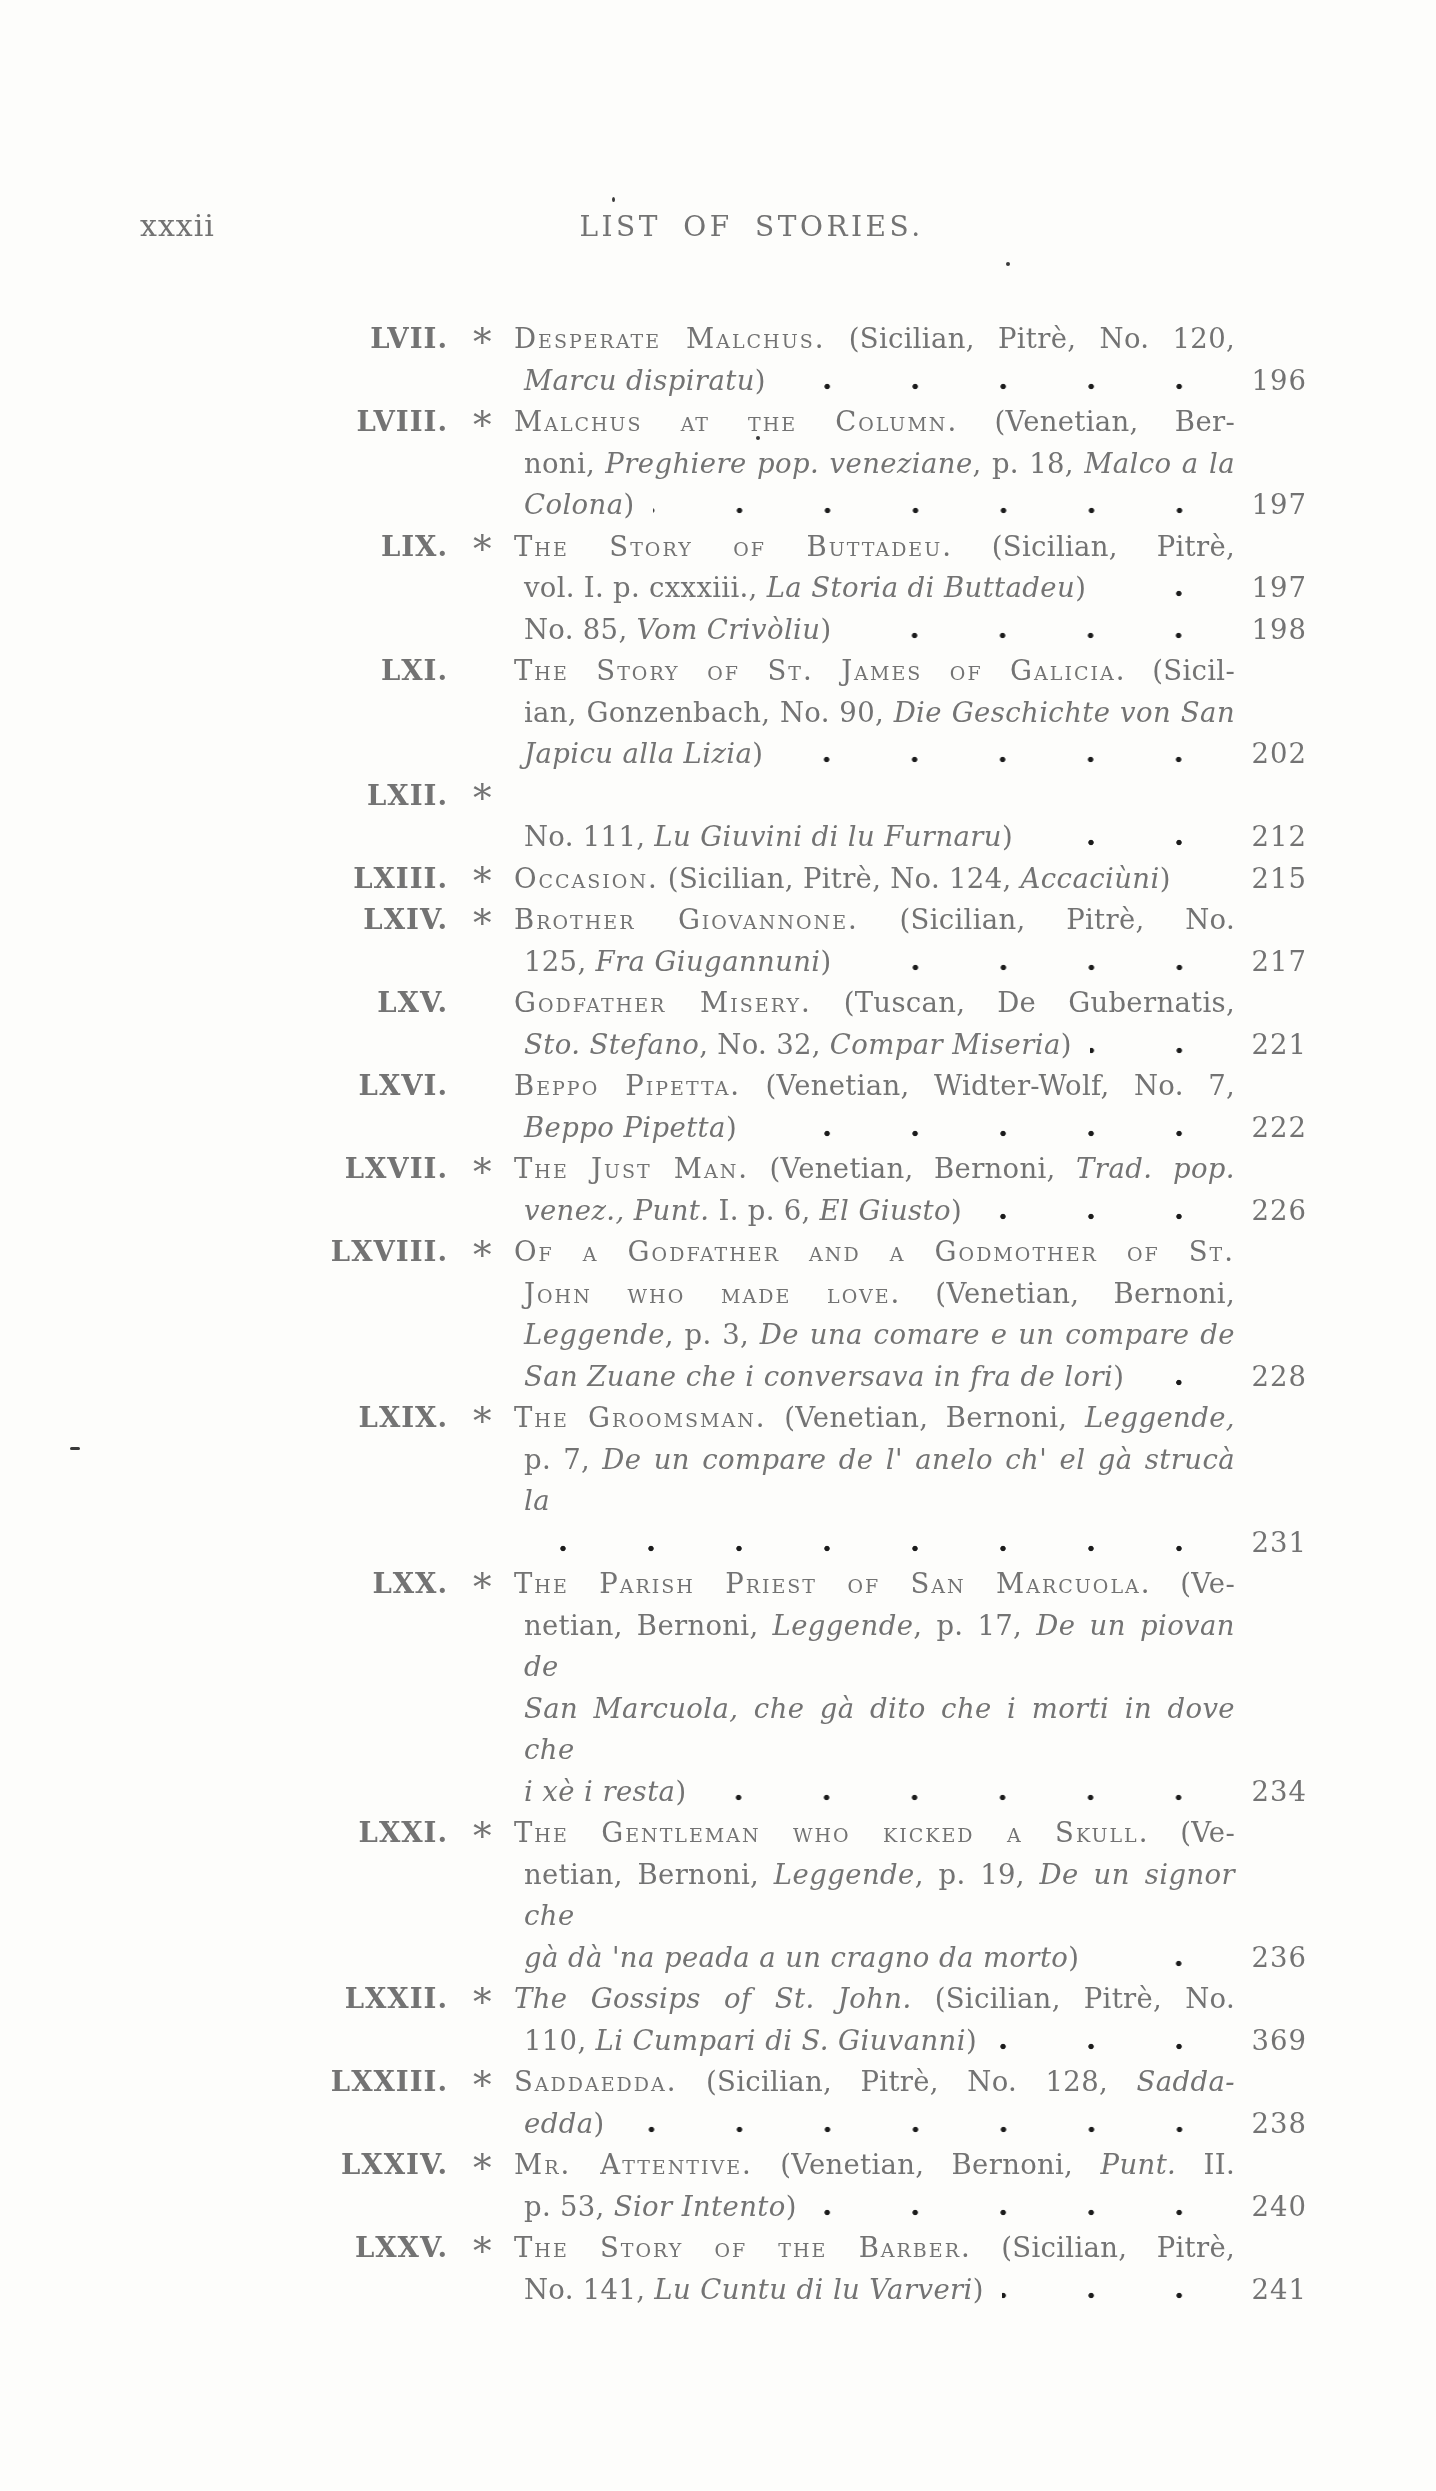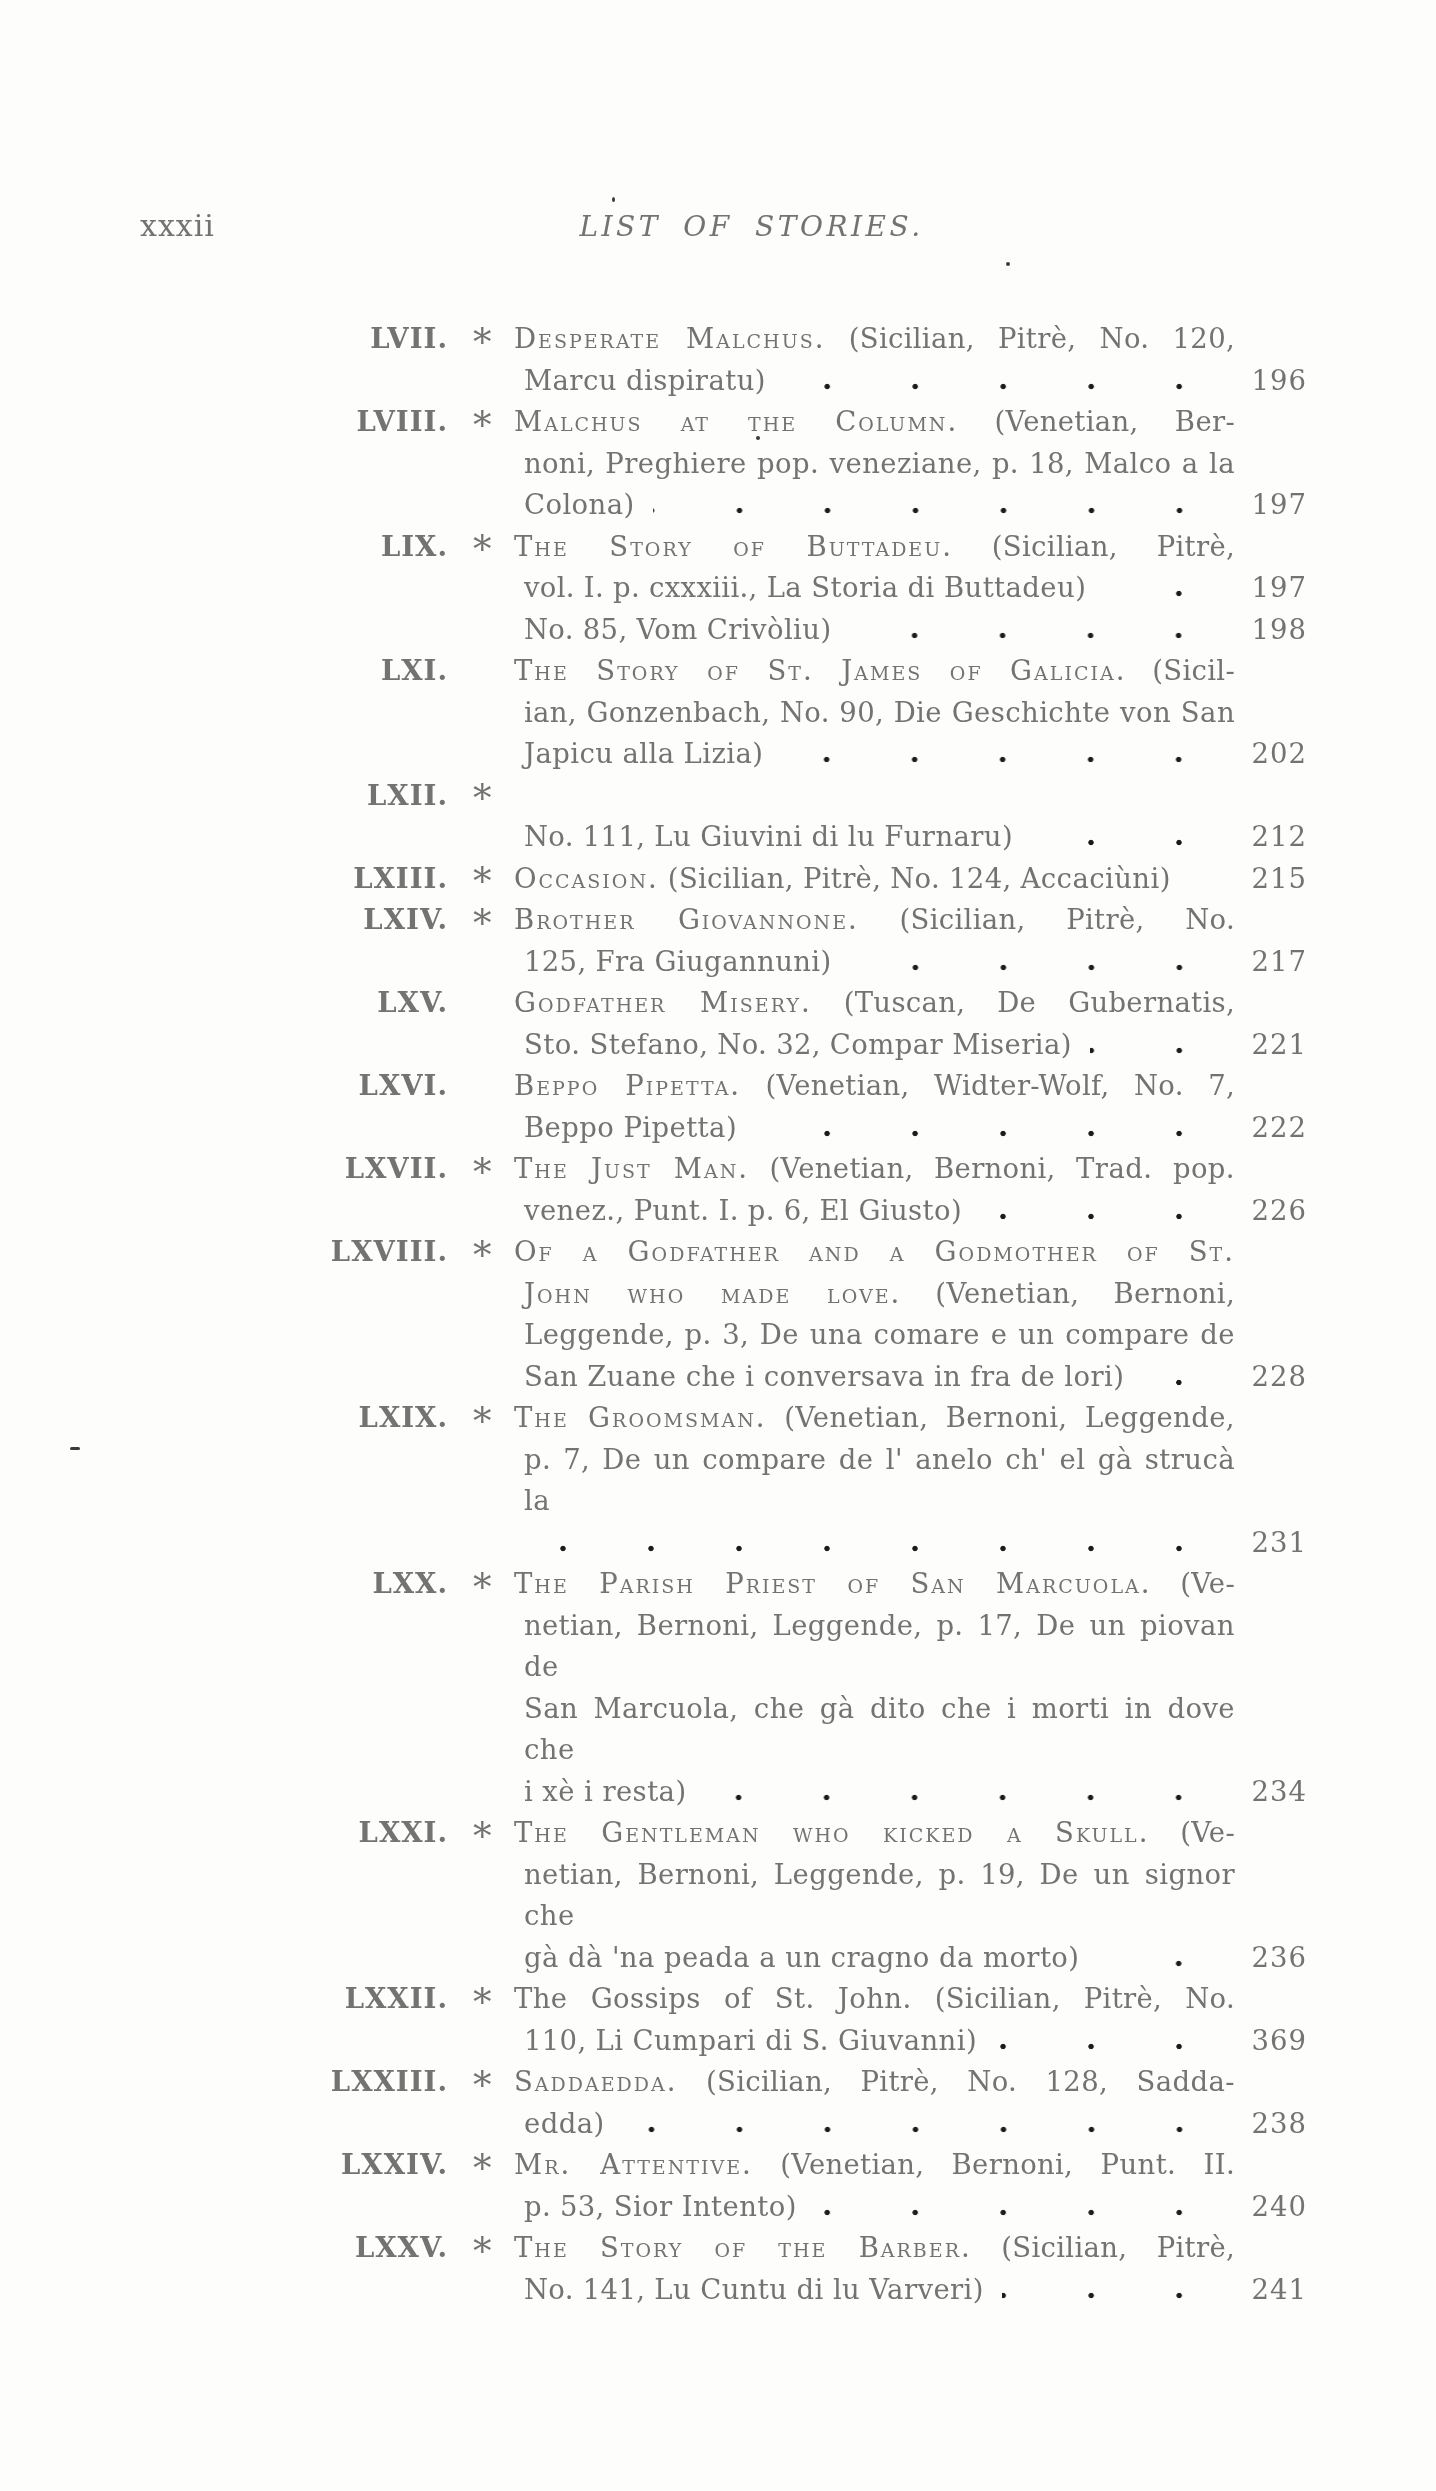--- a/index.html
+++ b/index.html
@@ -10,42 +10,42 @@
     color:#737373;
     font-family:"DejaVu Serif","Liberation Serif",serif;
     font-size:27.5px;
     overflow:hidden;
   }
   .block{position:absolute;left:140px;top:208px;width:1167px;}
   .header{position:relative;height:44px;}
   .folio{position:absolute;left:0;top:0;font-size:30px;letter-spacing:1px;}
   .running-title{
     position:absolute;left:60px;right:4px;top:2px;text-align:center;
-    font-style:italic;font-size:28px;letter-spacing:3.5px;word-spacing:10px;
+    font-size:28px;letter-spacing:3.5px;word-spacing:10px;
   }
   .toc{margin-top:66px;}
   .line{display:flex;align-items:flex-end;line-height:41.5px;gap:12px;}
   .num{
     flex:none;width:308px;text-align:right;
     font-weight:600;letter-spacing:1px;white-space:nowrap;
   }
   .starcell{flex:none;width:42px;padding-left:13px;box-sizing:border-box;}
   .starcell.cont{width:52px;}
   .star{
     display:inline-block;font-size:1.35em;line-height:0;
     position:relative;top:0.18em;
   }
   .content{flex:1 1 auto;min-width:0;}
   .content.justify{
     display:block;text-align:justify;text-align-last:justify;
     margin-right:72px;
   }
   .content.withpage{display:flex;align-items:baseline;}
   .seg-sc{font-variant:small-caps;letter-spacing:2px;}
-  .seg-it{letter-spacing:0.4px;}
+  .seg-it{font-style:italic;letter-spacing:0.4px;}
   .seg-rm{letter-spacing:0.3px;}
   .leader{
     flex:1 1 auto;min-width:24px;height:7px;
     margin:0 14px 0 18px;
     background-image:radial-gradient(circle,#1b1b1b 2.3px,rgba(0,0,0,0) 3.1px);
     background-size:88px 7px;background-repeat:repeat-x;
     background-position:right center;
   }
   .pg{flex:none;width:70px;text-align:right;letter-spacing:1px;white-space:nowrap;}
   .speck{position:absolute;background:#3a3a3a;border-radius:50%;}

